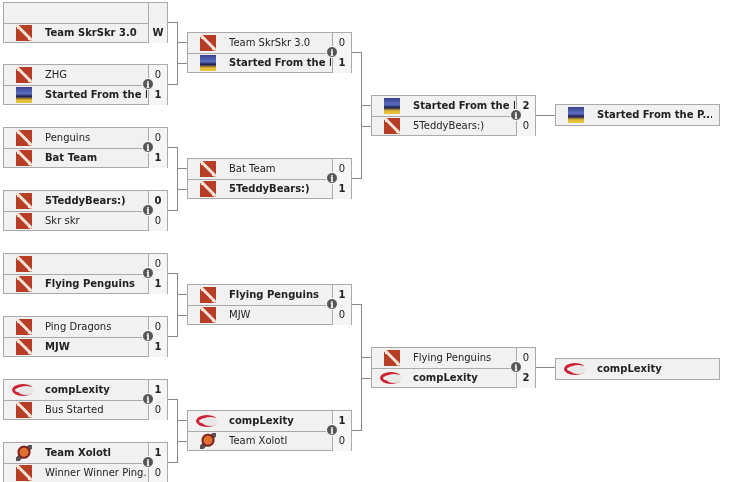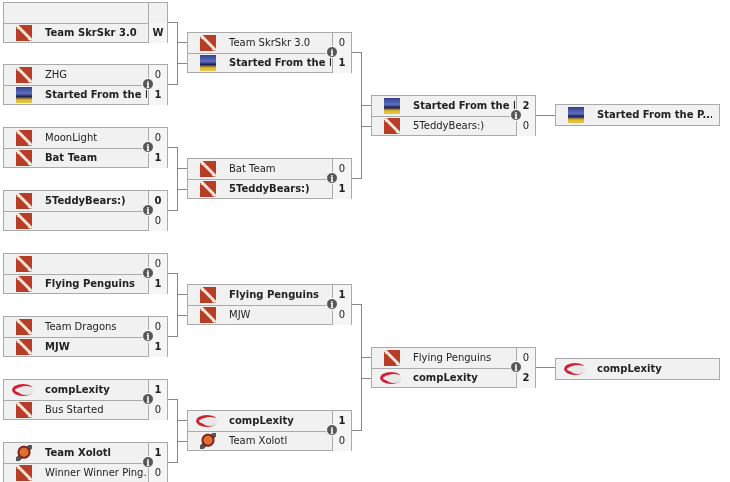--- a/index.html
+++ b/index.html
@@ -63,58 +63,59 @@
       <div class="row r1">
         <span class="logo sftp"></span>
         <span class="name win">Started From the P...</span>
         <span class="score win">1</span>
       </div>
       <span class="info">i</span>
     </div>
     <div class="match" style="left: 3px; top: 127px;">
       <div class="row r0">
         <span class="logo dota"></span>
-        <span class="name">MoonLight</span>
+        <span class="name">Penguins</span>
         <span class="score">0</span>
       </div>
       <div class="row r1">
         <span class="logo dota"></span>
         <span class="name win">Bat Team</span>
         <span class="score win">1</span>
       </div>
       <span class="info">i</span>
     </div>
     <div class="match" style="left: 3px; top: 190px;">
       <div class="row r0">
         <span class="logo dota"></span>
         <span class="name win">5TeddyBears:)</span>
         <span class="score win">0</span>
       </div>
       <div class="row r1">
         <span class="logo dota"></span>
+        <span class="name">Skr skr</span>
         <span class="score">0</span>
       </div>
       <span class="info">i</span>
     </div>
     <div class="match" style="left: 3px; top: 253px;">
       <div class="row r0">
         <span class="logo dota"></span>
         <span class="score">0</span>
       </div>
       <div class="row r1">
         <span class="logo dota"></span>
         <span class="name win">Flying Penguins</span>
         <span class="score win">1</span>
       </div>
       <span class="info">i</span>
     </div>
     <div class="match" style="left: 3px; top: 316px;">
       <div class="row r0">
         <span class="logo dota"></span>
-        <span class="name">Team Dragons</span>
+        <span class="name">Ping Dragons</span>
         <span class="score">0</span>
       </div>
       <div class="row r1">
         <span class="logo dota"></span>
         <span class="name win">MJW</span>
         <span class="score win">1</span>
       </div>
       <span class="info">i</span>
     </div>
     <div class="match" style="left: 3px; top: 379px;">

